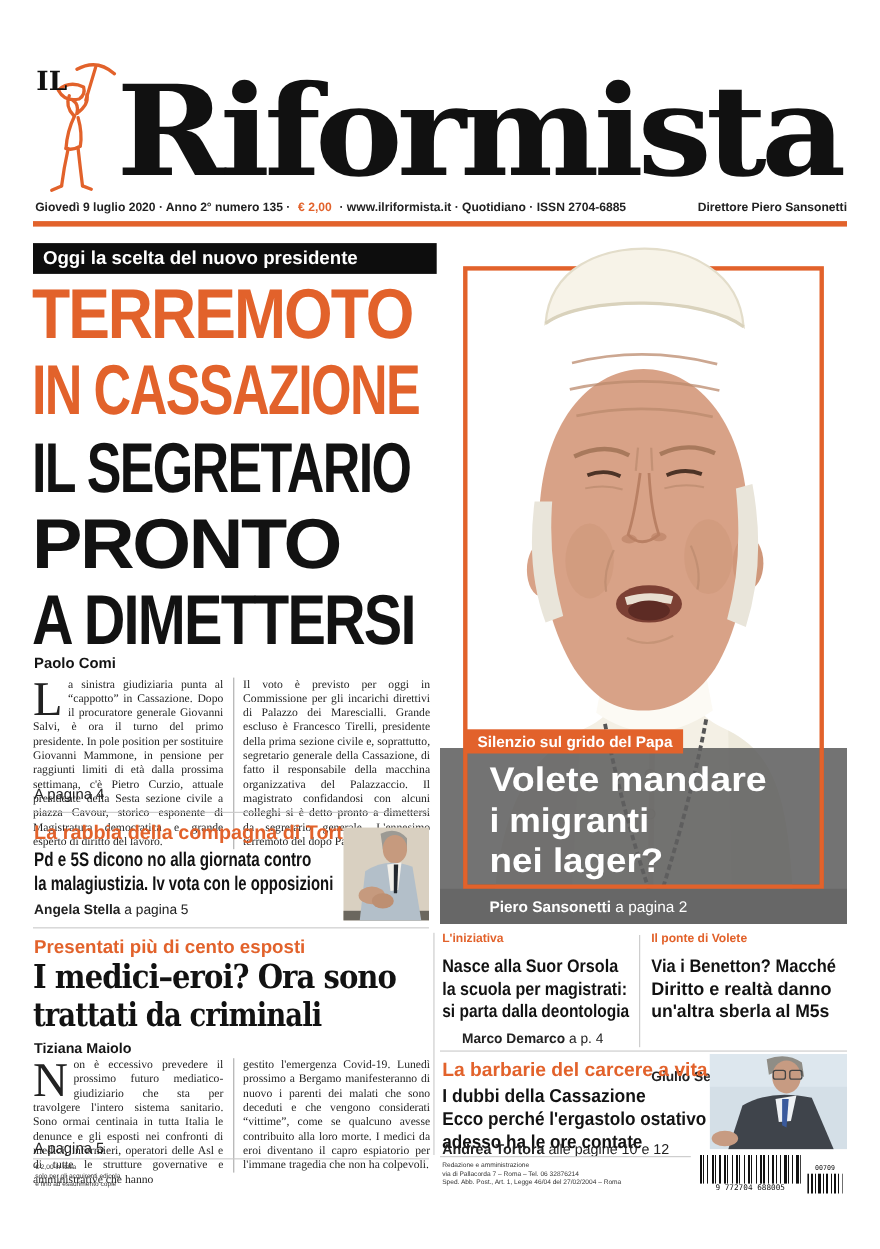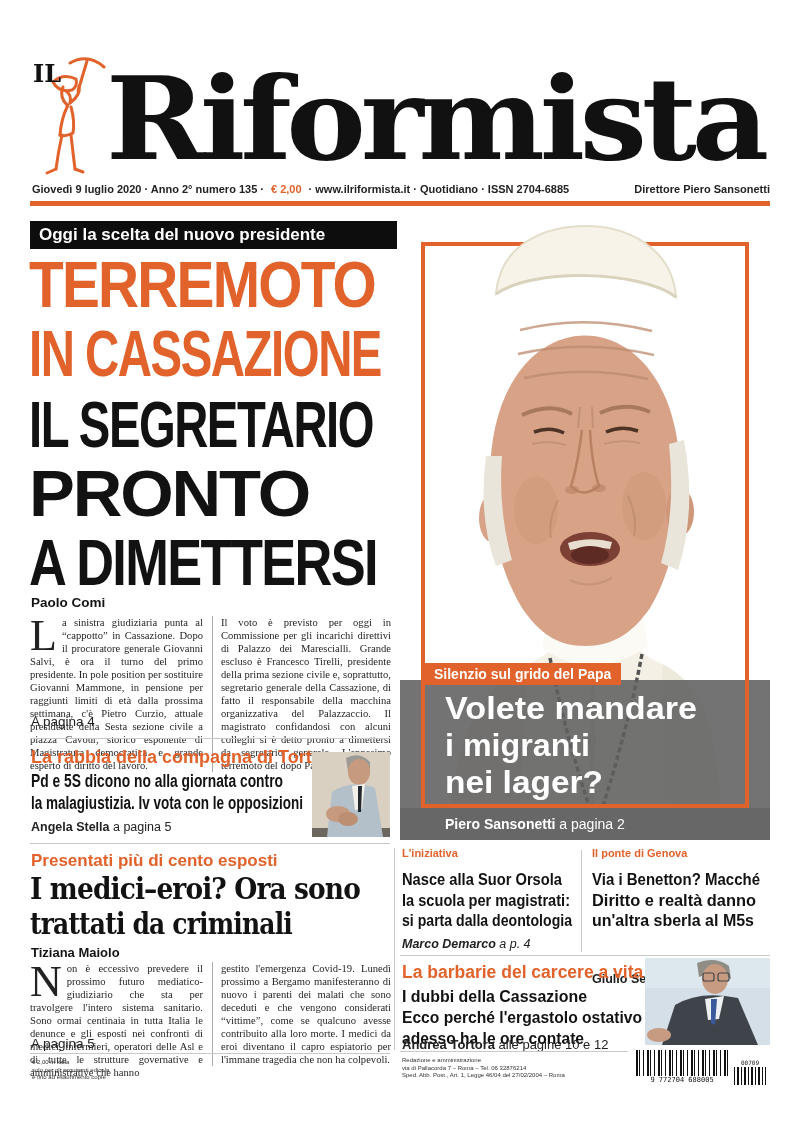--- a/index.html
+++ b/index.html
@@ -66,21 +66,21 @@
   .pope-hl .line{font-size:31px;line-height:37px;}
   .pope-byline{position:absolute;left:45px;top:598px;font-size:14px;color:#fff;}
   .pope-byline b{font-weight:700;}
 
   
   .sec-kicker-sm{font-size:11px;}
   .sec-hl{position:absolute;font-weight:700;color:#121212;}
   .sec-hl .line{font-size:16.5px;line-height:20.5px;}
   .iniz-kicker{left:402px;top:847px;}
   .iniz-hl{left:402px;top:869px;}
-  .iniz-byline{left:402px;top:937px;font-style:italic;}
+  .iniz-byline{left:420px;top:937px;}
   .gen-kicker{left:592px;top:847px;}
   .gen-hl{left:592px;top:869px;}
   .gen-byline{left:592px;top:972px;}
   .carc-kicker{left:402px;top:962px;font-size:17.5px;}
   .carc-hl{left:402px;top:986px;}
   .carc-hl .line{font-size:17px;line-height:21px;}
   .carc-byline{left:402px;top:1037px;font-size:13px;}
   .ph-pugiotto{left:645px;top:958px;width:125px;height:87px;}
 
   
@@ -291,21 +291,21 @@
   <div class="sec-hl iniz-hl">
     <div class="line fitline" style="transform: scaleX(0.890048);">Nasce alla Suor Orsola</div>
     <div class="line fitline" style="transform: scaleX(0.885011);">la scuola per magistrati:</div>
     <div class="line fitline" style="transform: scaleX(0.854473);">si parta dalla deontologia</div>
   </div>
   <div class="byline iniz-byline">
     <b>Marco Demarco</b><span> a p. 4</span>
   </div>
 
   <div class="kicker-orange sec-kicker-sm gen-kicker">
-    <span class="fitline" style="transform: scaleX(0.967554);">Il ponte di Genova</span>
+    <span class="fitline" style="transform: scaleX(0.967554);">Il ponte di Volete</span>
   </div>
   <div class="sec-hl gen-hl">
     <div class="line fitline" style="transform: scaleX(0.908492);">Via i Benetton? Macché</div>
     <div class="line fitline" style="transform: scaleX(0.993751);">Diritto e realtà danno</div>
     <div class="line fitline" style="transform: scaleX(0.969063);">un'altra sberla al M5s</div>
   </div>
   <div class="byline gen-byline">
     <b>Giulio Seminara</b><span> a p. 7</span>
   </div>
 

